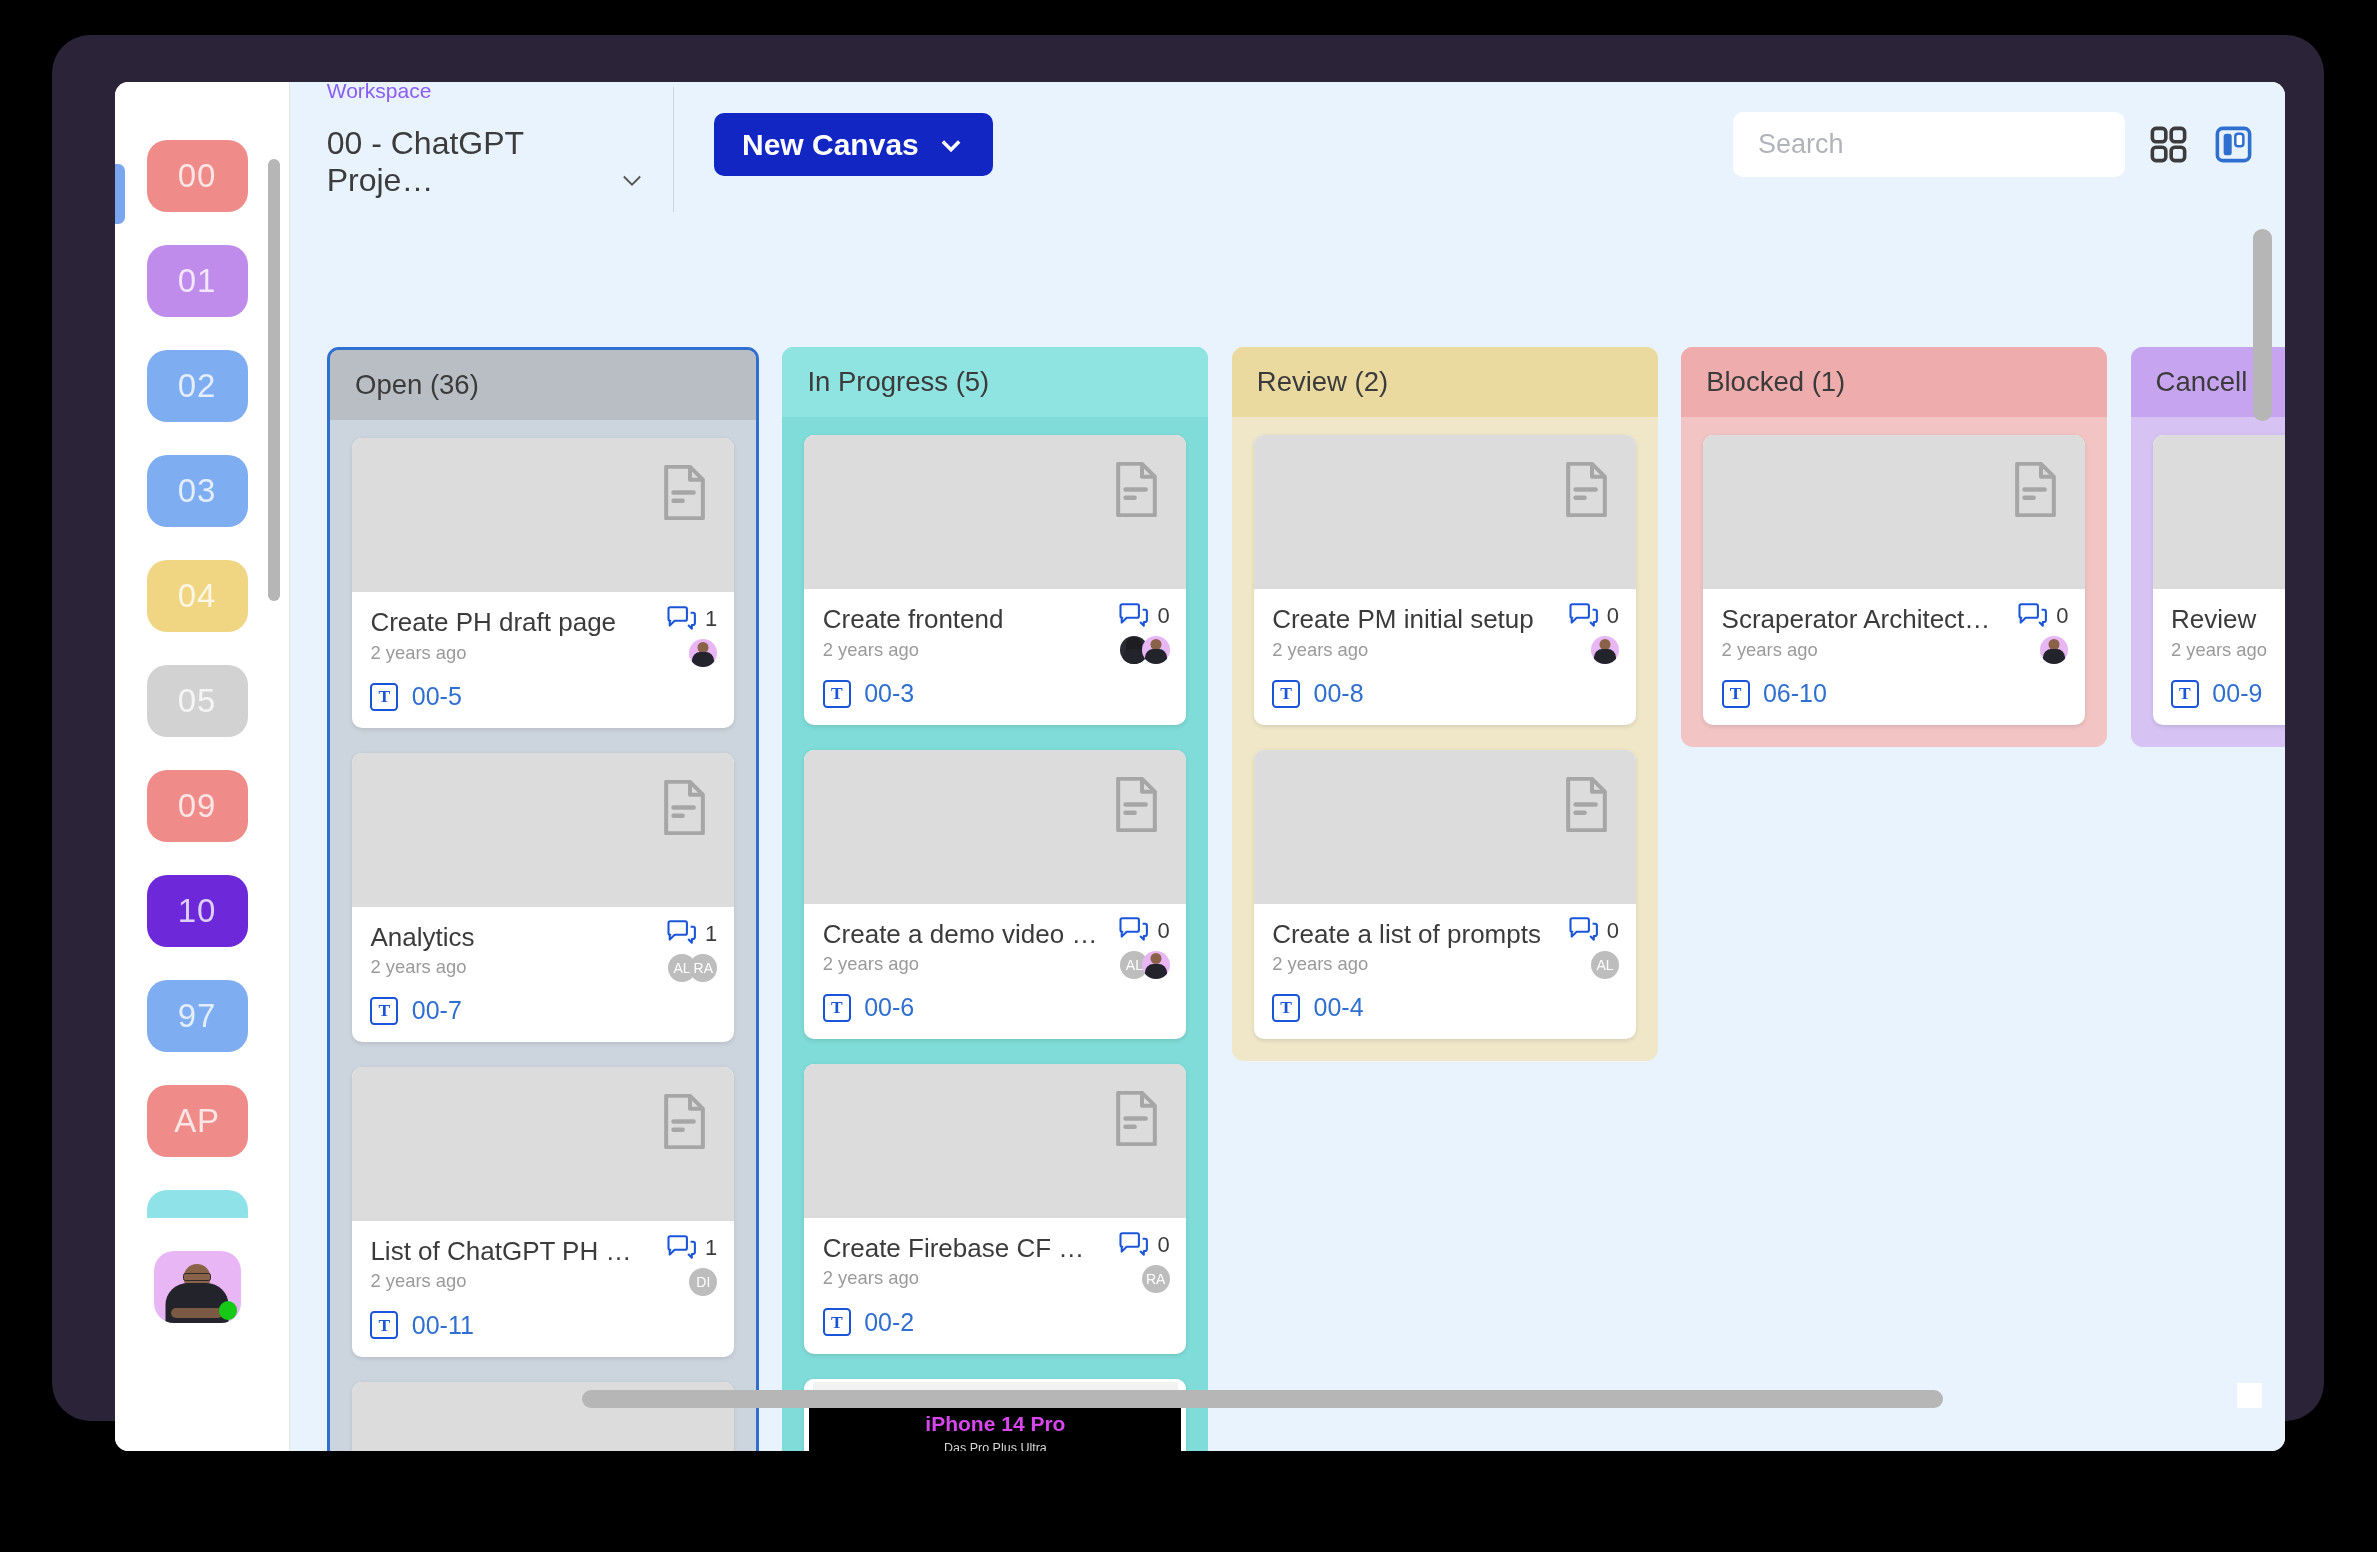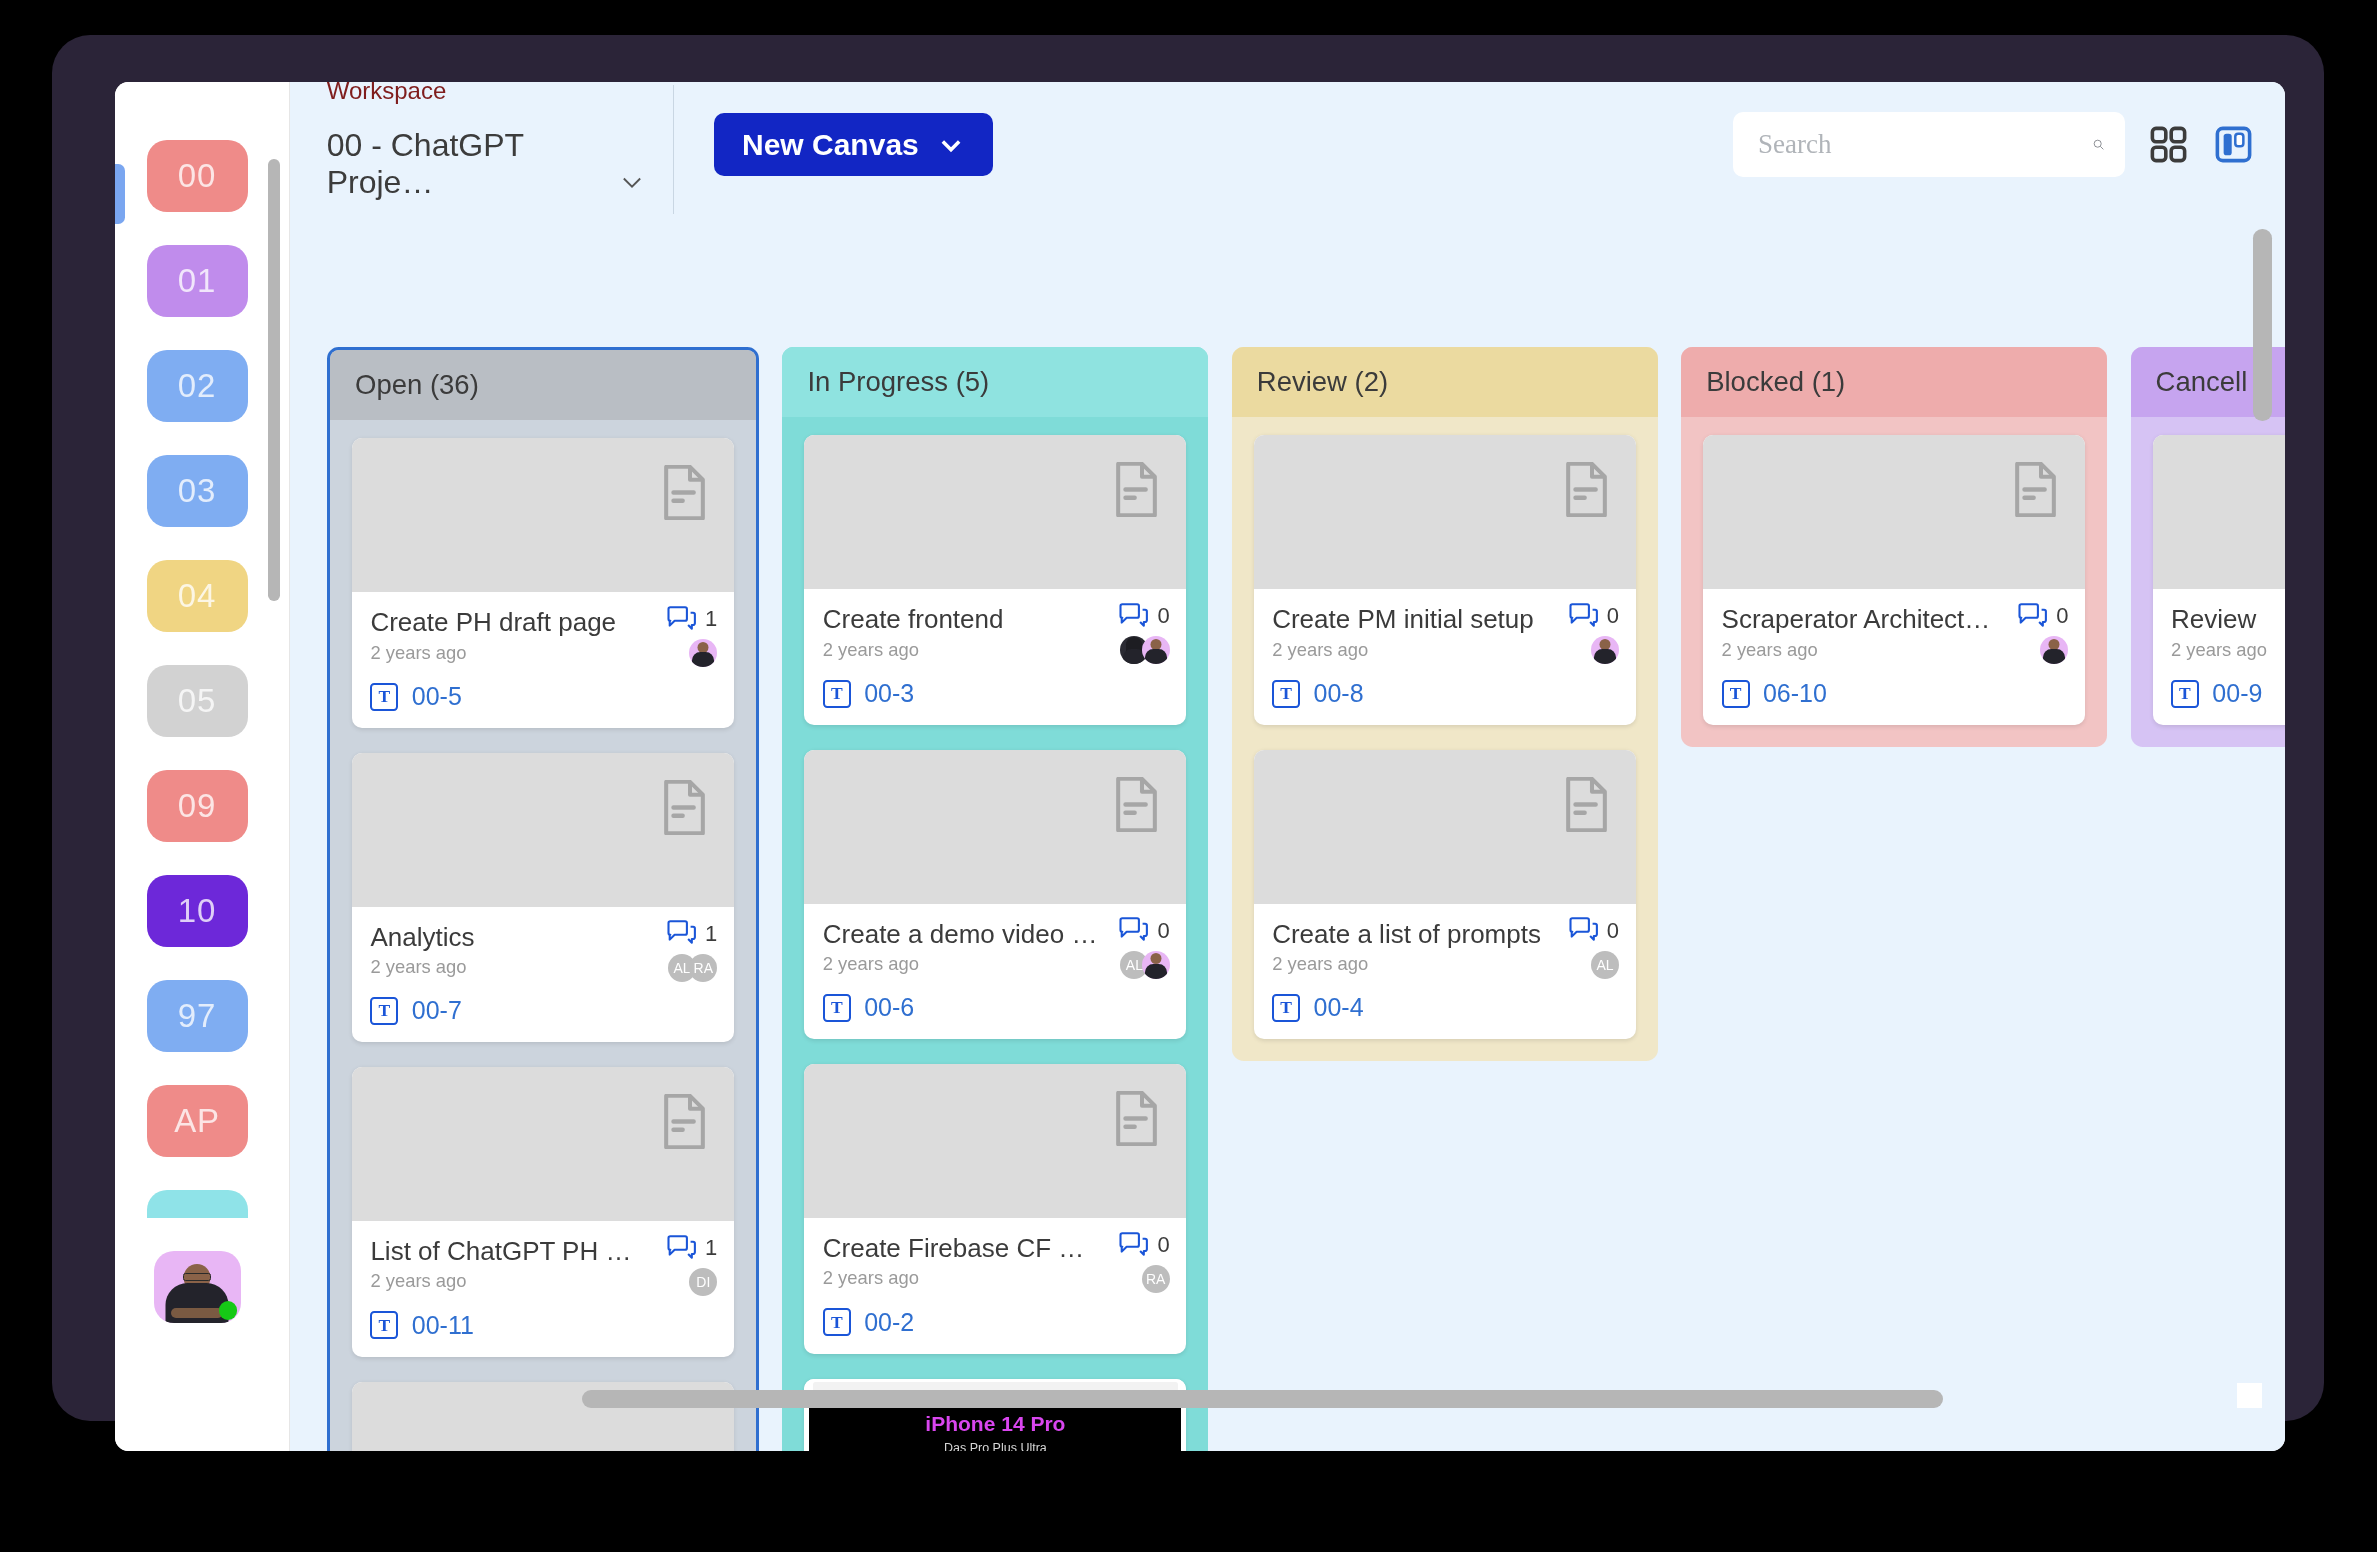--- a/index.html
+++ b/index.html
@@ -122,21 +122,21 @@
   #workspace-select {
     width: 359px;
     padding: 6.7px 0 18.4px 11.7px;
     display: flex; align-items: flex-end; justify-content: space-between;
     position: relative;
   }
   #workspace-select:after{
     content:""; position:absolute; right:0; top:15px; bottom:5px; width:0.8px; background:#c9d6e3;
   }
   .ws-label {
-    font-size: 24px; color: #7f1d1d; display:block; margin-bottom: 22px;
+    font-size: 21px; color: #8b5cf6; display:block; margin-bottom: 22px;
   }
   .ws-value {
     font-size: 32px; color: #3c3c3c;
   }
   .chev {
     width: 28px; height: 28px;
     margin-right: 28px; margin-bottom: 5px;
     flex: 0 0 auto;
   }
   #new-canvas-btn {
@@ -159,21 +159,21 @@
   #search-box {
     width: 392px; height: 65px;
     background: #ffffff;
     border-radius: 10px;
     display: flex; align-items: center;
     padding: 0 20px 0 25px;
   }
   #search-input {
     flex: 1 1 auto; border: none; outline: none;
     font-size: 27px; color: #3c3c3c;
-    font-family: Liberation Serif, serif;
+    font-family: Liberation Sans, sans-serif;
     background: transparent;
   }
   #search-input::placeholder { color: #b0b4b9; }
   .hdr-icon { width: 43px; height: 43px; cursor: pointer; }
 
   
   #board {
     position: absolute;
     left: 0; right: 0; top: 125px; bottom: 0;
     overflow: hidden;

